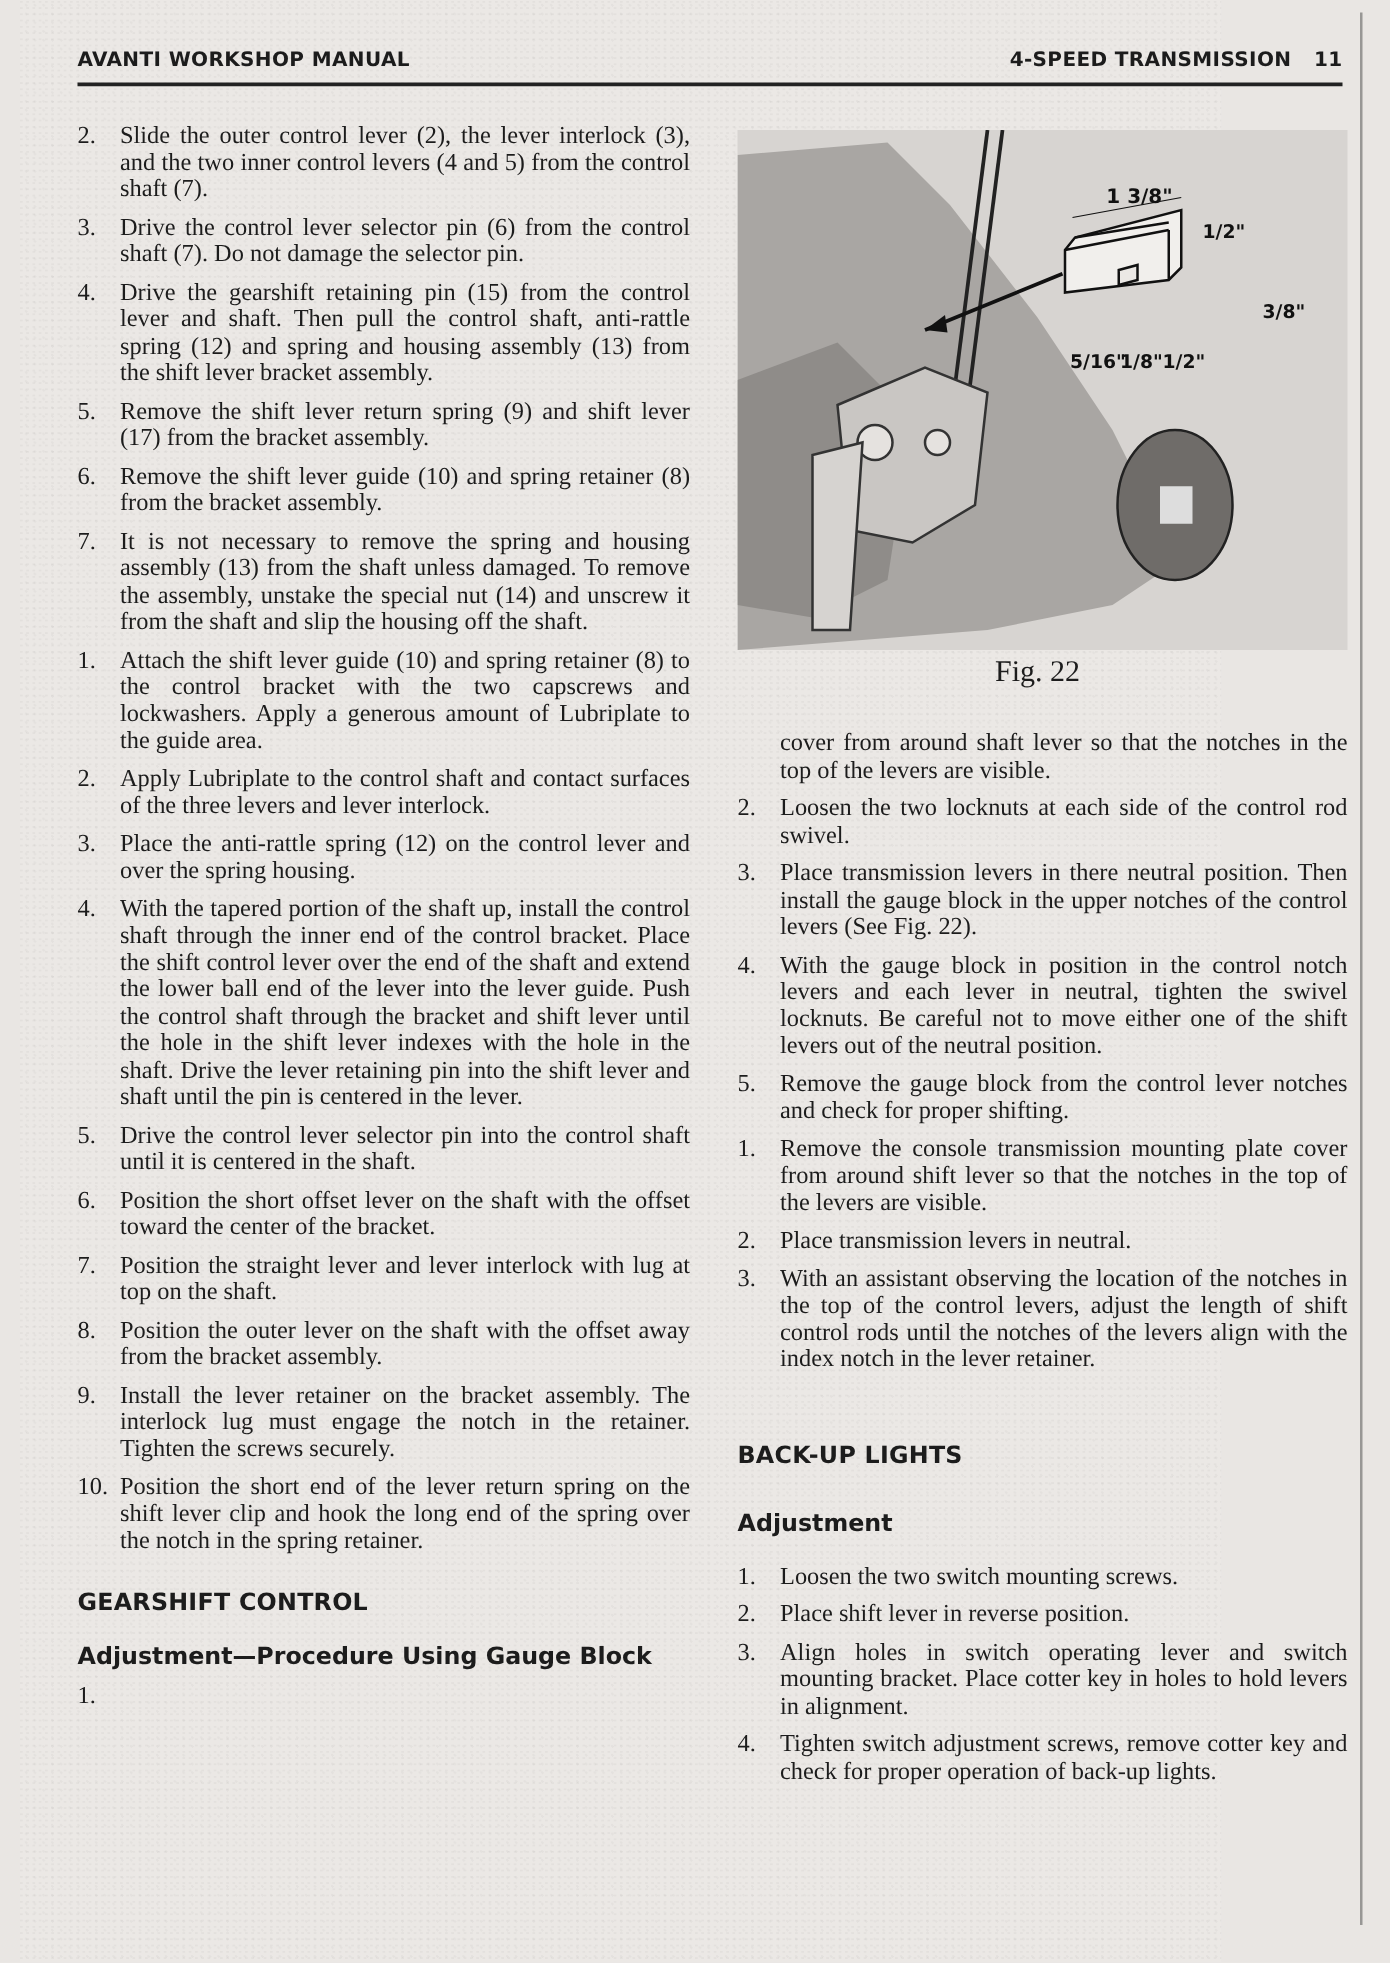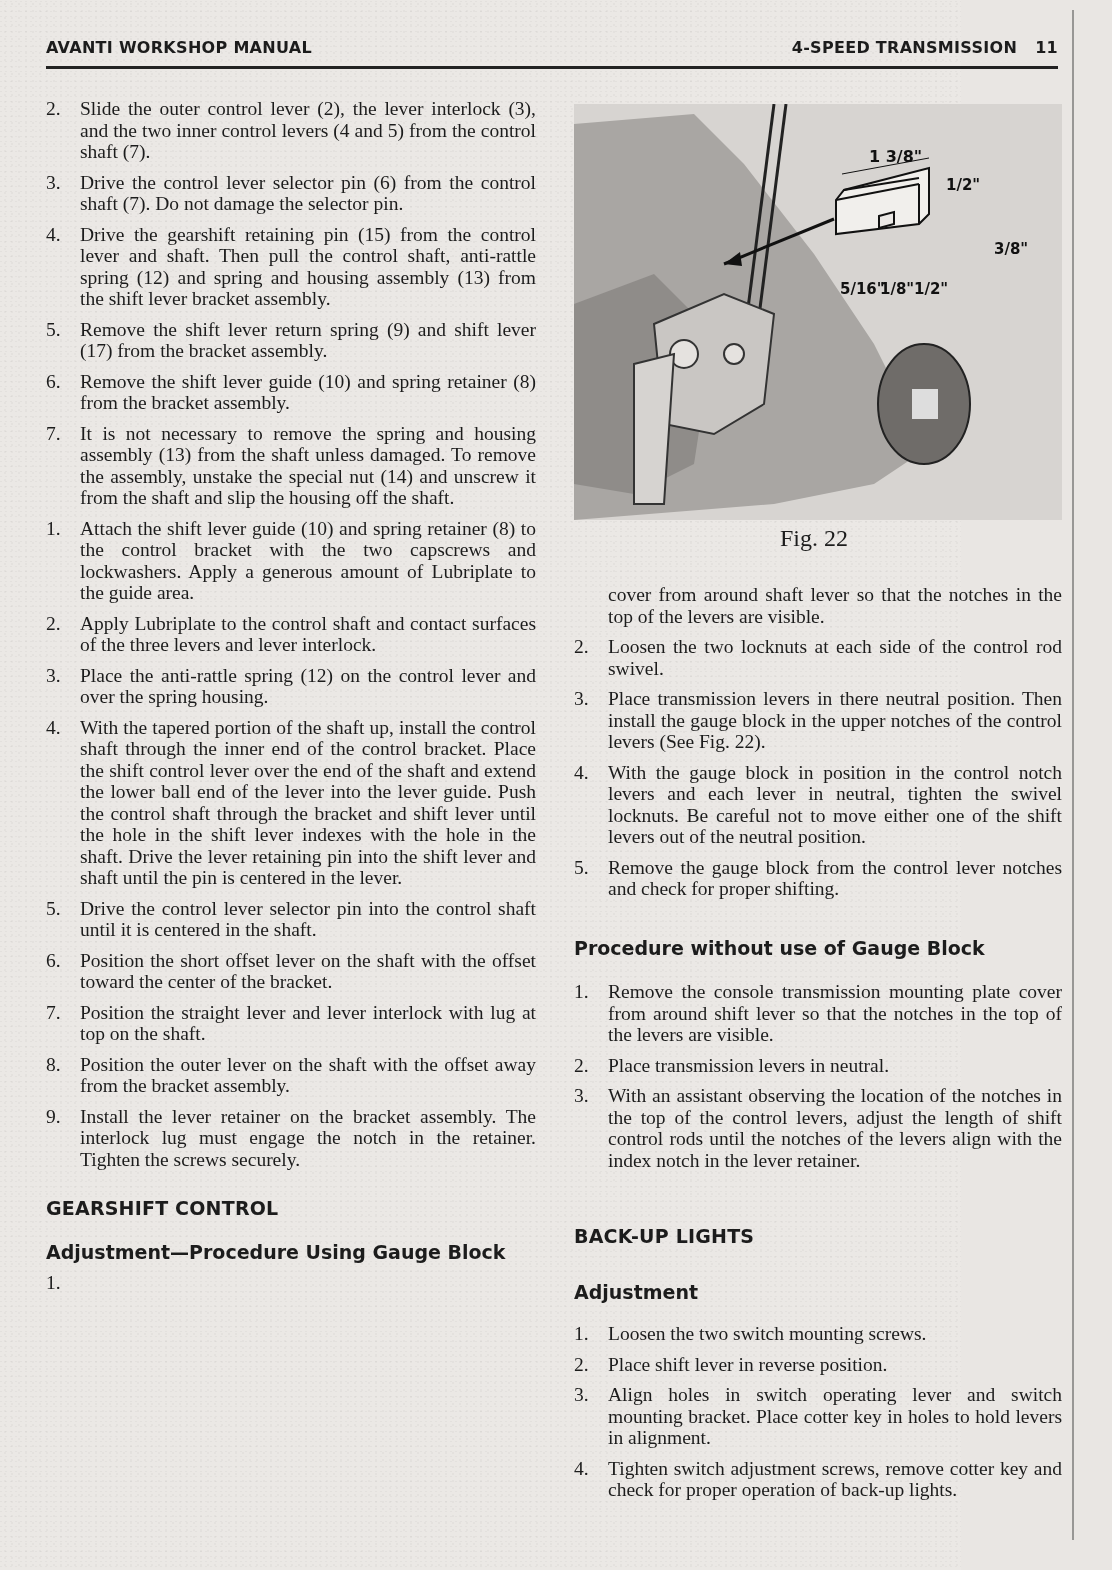--- a/index.html
+++ b/index.html
@@ -4,21 +4,21 @@
 <style>
   html, body { margin: 0; padding: 0; }
   body {
     width: 1112px; height: 1570px; overflow: hidden;
     background: #e9e6e3;
     font-family: "Liberation Serif", "DejaVu Serif", serif;
     color: #1c1c1c;
     position: relative;
   }
   .page {
-    position: absolute; left: 0; top: 0; width: 961px; height: 1570px;
+    position: absolute; left: 16px; top: 0; width: 961px; height: 1570px;
     background:
       radial-gradient(circle at 20% 30%, rgba(0,0,0,0.035) 0 1px, transparent 1px) 0 0/5px 5px,
       radial-gradient(circle at 70% 60%, rgba(0,0,0,0.03) 0 1px, transparent 1px) 0 0/7px 7px,
       #ebe8e5;
   }
   .running-head {
     position: absolute; left: 46px; top: 36px; width: 1012px; height: 24px;
     font-family: "DejaVu Sans", "Liberation Sans", sans-serif;
     font-weight: bold; font-size: 16px; letter-spacing: 0.3px;
   }
@@ -83,20 +83,21 @@
     <ol class="steps">
       <li><span class="num">1.</span><span>Attach the shift lever guide (10) and spring retainer (8) to the control bracket with the two capscrews and lockwashers. Apply a generous amount of Lubriplate to the guide area.</span></li>
       <li><span class="num">2.</span><span>Apply Lubriplate to the control shaft and contact surfaces of the three levers and lever interlock.</span></li>
       <li><span class="num">3.</span><span>Place the anti-rattle spring (12) on the control lever and over the spring housing.</span></li>
       <li><span class="num">4.</span><span>With the tapered portion of the shaft up, install the control shaft through the inner end of the control bracket. Place the shift control lever over the end of the shaft and extend the lower ball end of the lever into the lever guide. Push the control shaft through the bracket and shift lever until the hole in the shift lever indexes with the hole in the shaft. Drive the lever retaining pin into the shift lever and shaft until the pin is centered in the lever.</span></li>
       <li><span class="num">5.</span><span>Drive the control lever selector pin into the control shaft until it is centered in the shaft.</span></li>
       <li><span class="num">6.</span><span>Position the short offset lever on the shaft with the offset toward the center of the bracket.</span></li>
       <li><span class="num">7.</span><span>Position the straight lever and lever interlock with lug at top on the shaft.</span></li>
       <li><span class="num">8.</span><span>Position the outer lever on the shaft with the offset away from the bracket assembly.</span></li>
       <li><span class="num">9.</span><span>Install the lever retainer on the bracket assembly. The interlock lug must engage the notch in the retainer. Tighten the screws securely.</span></li>
+      <li class="two-digit"><span class="num">10.</span><span>Position the short end of the lever return spring on the shift lever clip and hook the long end of the spring over the notch in the spring retainer.</span></li>
     </ol>
 
     <h2 class="h-main" style="margin-top:28px; margin-bottom:22px;">GEARSHIFT CONTROL</h2>
     <h3 class="h-sub" style="margin-bottom:6px;">Adjustment—Procedure Using Gauge Block</h3>
     <ol class="steps">
       <li><span class="num">1.</span></li>
     </ol>
   </div>
 
   <div class="figure">
@@ -139,21 +140,20 @@
 
   <div class="col col-right" style="top:584px;">
     <p style="margin:0 0 9px 34px; text-align:justify;">cover from around shaft lever so that the notches in the top of the levers are visible.</p>
     <ol class="steps">
       <li><span class="num">2.</span><span>Loosen the two locknuts at each side of the control rod swivel.</span></li>
       <li><span class="num">3.</span><span>Place transmission levers in there neutral position. Then install the gauge block in the upper notches of the control levers (See Fig. 22).</span></li>
       <li><span class="num">4.</span><span>With the gauge block in position in the control notch levers and each lever in neutral, tighten the swivel locknuts. Be careful not to move either one of the shift levers out of the neutral position.</span></li>
       <li><span class="num">5.</span><span>Remove the gauge block from the control lever notches and check for proper shifting.</span></li>
     </ol>
 
-    <h3 class="h-sub" style="margin-top:38px; margin-bottom:22px;">Procedure without use of Gauge Block</h3>
     <ol class="steps">
       <li><span class="num">1.</span><span>Remove the console transmission mounting plate cover from around shift lever so that the notches in the top of the levers are visible.</span></li>
       <li><span class="num">2.</span><span>Place transmission levers in neutral.</span></li>
       <li><span class="num">3.</span><span>With an assistant observing the location of the notches in the top of the control levers, adjust the length of shift control rods until the notches of the levers align with the index notch in the lever retainer.</span></li>
     </ol>
 
     <h2 class="h-main" style="margin-top:55px; margin-bottom:34px;">BACK-UP LIGHTS</h2>
     <h3 class="h-sub" style="margin-bottom:20px;">Adjustment</h3>
     <ol class="steps">
       <li><span class="num">1.</span><span>Loosen the two switch mounting screws.</span></li>

